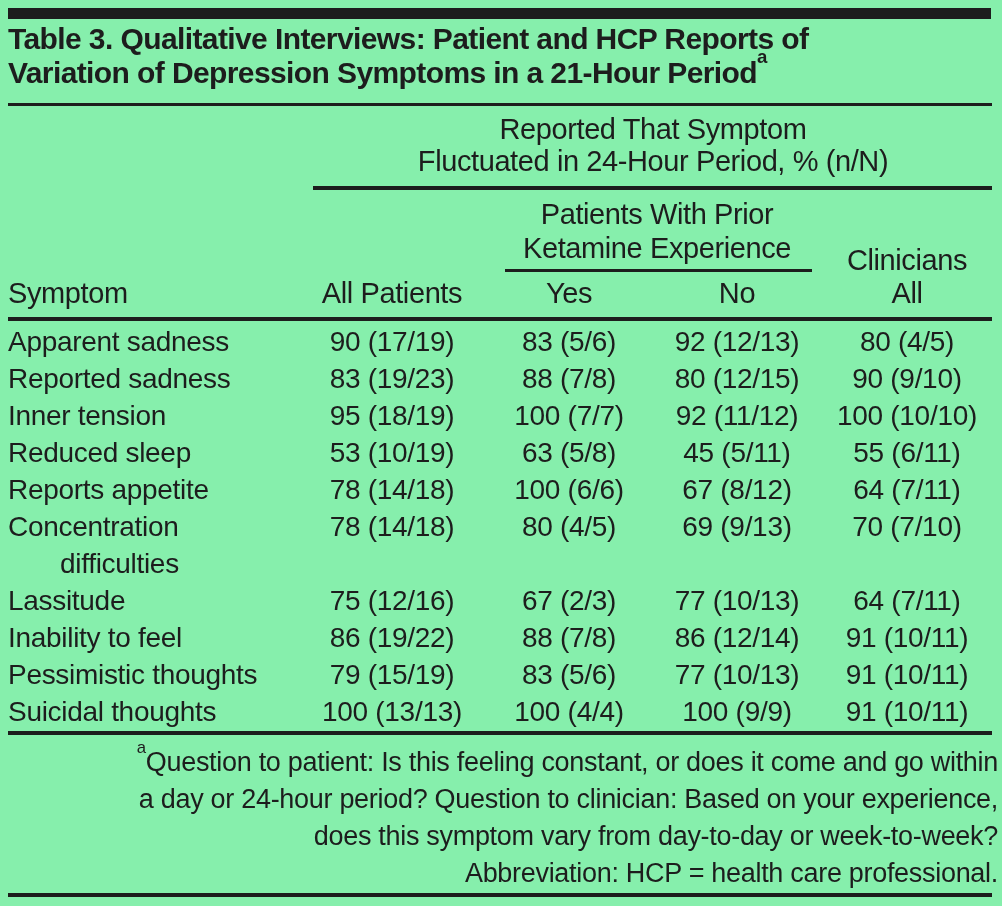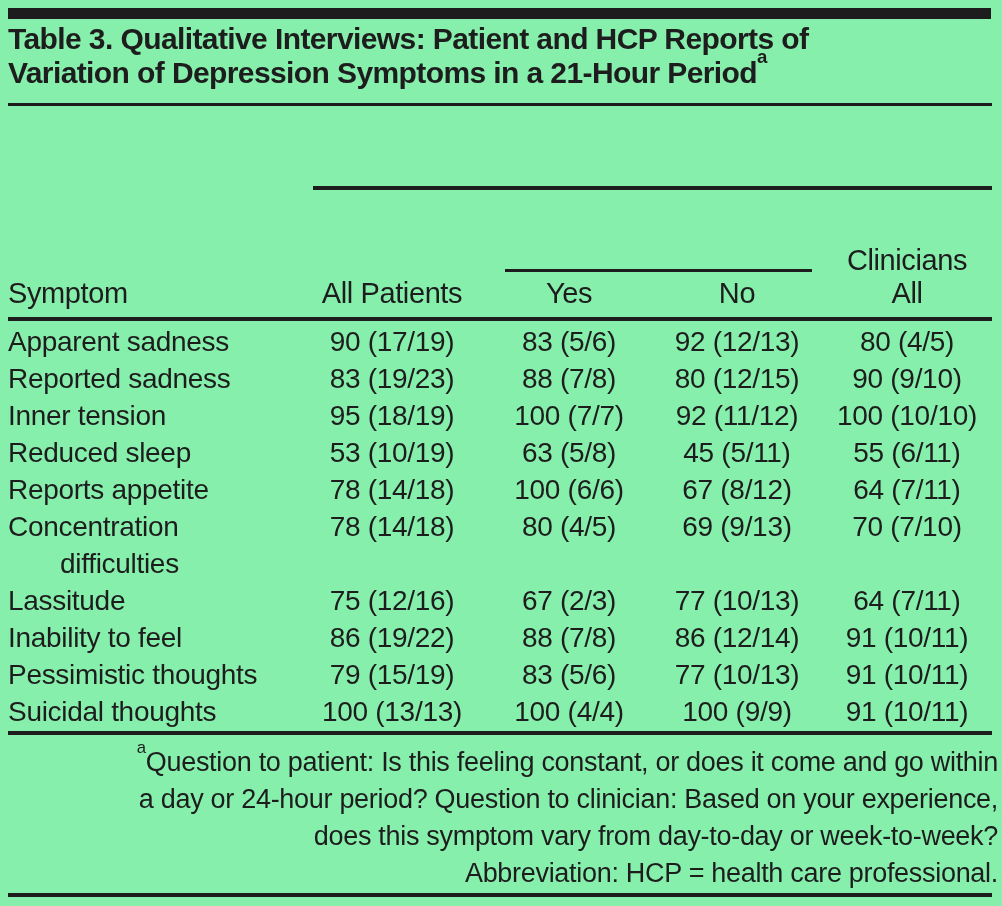--- a/index.html
+++ b/index.html
@@ -61,22 +61,30 @@
 
   <div class="rule topbar"></div>
 
   <div class="title">
     <div>Table 3. Qualitative Interviews: Patient and HCP Reports of</div>
     <div><span>Variation of Depression Symptoms in a 21-Hour Period</span><sup class="marker">a</sup></div>
   </div>
 
   <div class="rule title-rule"></div>
 
+  <div class="hdr sp1">
+    <div>Reported That Symptom</div>
+    <div>Fluctuated in 24-Hour Period, % (n/N)</div>
+  </div>
   <div class="rule sp1-rule"></div>
 
+  <div class="hdr sp2">
+    <div>Patients With Prior</div>
+    <div>Ketamine Experience</div>
+  </div>
   <div class="rule sp2-rule"></div>
 
   <div class="hdr all-clin">
     <div>Clinicians</div>
     <div>All</div>
   </div>
 
   <div class="hdr h-symptom">Symptom</div>
   <div class="hdr h-allpat">All Patients</div>
   <div class="hdr h-yes">Yes</div>

